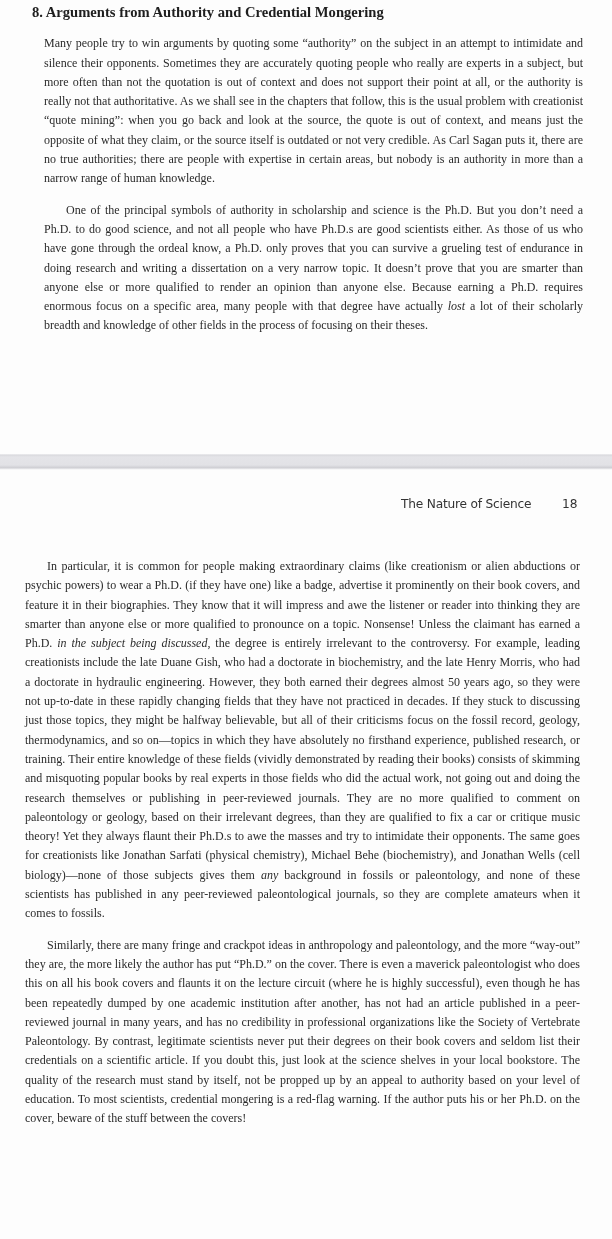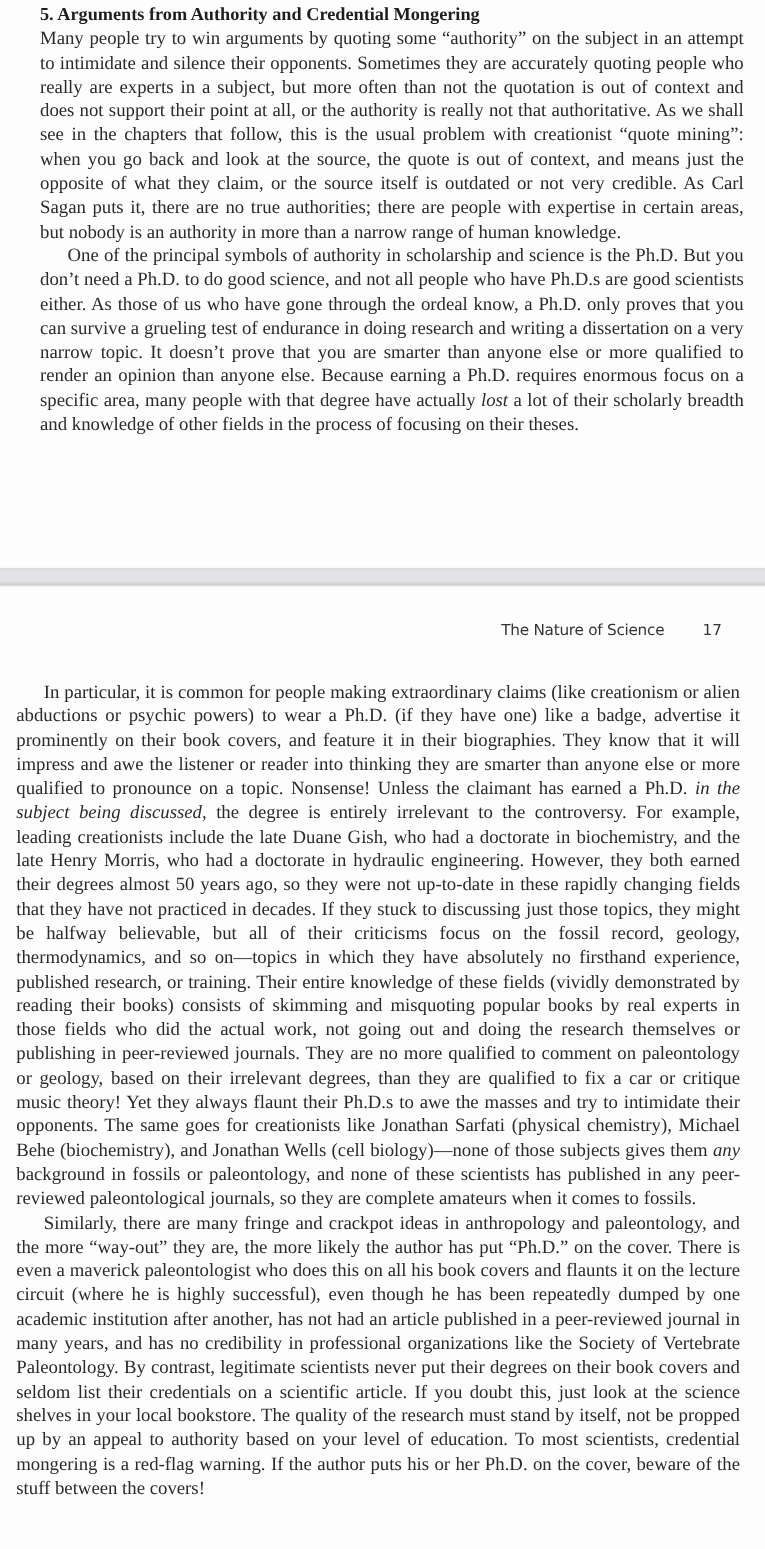--- a/index.html
+++ b/index.html
@@ -51,22 +51,22 @@
     width: 579px;
   }
   .heading {
     font-weight: bold;
     font-size: 14.6px;
     line-height: 19.3px;
     margin: 0;
     color: #1e1e1e;
   }
   p.para {
-    margin: 0;
-    font-size: 15px;
+    margin: 12px;
+    font-size: 12px;
     line-height: 19.3px;
     text-align: justify;
     hyphens: manual;
   }
   p.indent {
     text-indent: 22px;
   }
   .running-head {
     position: absolute;
     top: 27px;
@@ -84,28 +84,28 @@
     font-size: 12.2px;
     color: #333;
   }
   em { font-style: italic; }
 </style>
 </head>
 <body>
 
 <div class="page" id="page1">
   <div class="content1">
-    <h4 class="heading">5. Arguments from Authority and Credential Mongering</h4>
+    <h4 class="heading">8. Arguments from Authority and Credential Mongering</h4>
     <p class="para"><span>Many people try to win arguments by quoting some “authority” on the subject in an attempt to intimidate and silence their opponents. Sometimes they are accurately quoting people who really are experts in a subject, but more often than not the quotation is out of context and does not support their point at all, or the authority is really not that authoritative. As we shall see in the chapters that follow, this is the usual problem with creationist “quote min­ing”: when you go back and look at the source, the quote is out of context, and means just the opposite of what they claim, or the source itself is outdated or not very credible. As Carl Sagan puts it, there are no true authorities; there are people with expertise in certain areas, but nobody is an authority in more than a narrow range of human knowledge.</span></p>
     <p class="para indent"><span>One of the principal symbols of authority in scholarship and science is the Ph.D. But you don’t need a Ph.D. to do good science, and not all people who have Ph.D.s are good scientists either. As those of us who have gone through the ordeal know, a Ph.D. only proves that you can survive a grueling test of endurance in doing research and writing a dissertation on a very narrow topic. It doesn’t prove that you are smarter than anyone else or more qualified to render an opinion than anyone else. Because earning a Ph.D. requires enormous focus on a specific area, many people with that degree have actually </span><em>lost</em><span> a lot of their scholarly breadth and knowledge of other fields in the process of focusing on their theses.</span></p>
   </div>
 </div>
 
 <div class="separator"></div>
 
 <div class="page" id="page2">
   <span class="running-head">The Nature of Science</span>
-  <span class="page-number">17</span>
+  <span class="page-number">18</span>
   <div class="content2">
     <p class="para indent"><span>In particular, it is common for people making extraordinary claims (like creationism or alien abductions or psychic powers) to wear a Ph.D. (if they have one) like a badge, advertise it prominently on their book covers, and feature it in their biographies. They know that it will impress and awe the listener or reader into thinking they are smarter than anyone else or more qualified to pronounce on a topic. Nonsense! Unless the claimant has earned a Ph.D. </span><em>in the subject being discussed</em><span>, the degree is entirely irrelevant to the controversy. For example, leading creationists include the late Duane Gish, who had a doctorate in biochemistry, and the late Henry Morris, who had a doctorate in hydraulic engineering. However, they both earned their degrees almost 50 years ago, so they were not up-to-date in these rapidly chang­ing fields that they have not practiced in decades. If they stuck to discussing just those top­ics, they might be halfway believable, but all of their criticisms focus on the fossil record, geology, thermodynamics, and so on—topics in which they have absolutely no firsthand experience, published research, or training. Their entire knowledge of these fields (vividly demonstrated by reading their books) consists of skimming and misquoting popular books by real experts in those fields who did the actual work, not going out and doing the research themselves or publishing in peer-reviewed journals. They are no more qualified to comment on paleontology or geology, based on their irrelevant degrees, than they are qualified to fix a car or critique music theory! Yet they always flaunt their Ph.D.s to awe the masses and try to intimidate their opponents. The same goes for creationists like Jonathan Sarfati (physical chemistry), Michael Behe (biochemistry), and Jonathan Wells (cell biology)—none of those subjects gives them </span><em>any</em><span> background in fossils or paleontology, and none of these scientists has published in any peer-reviewed paleontological journals, so they are complete amateurs when it comes to fossils.</span></p>
     <p class="para indent"><span>Similarly, there are many fringe and crackpot ideas in anthropology and paleontology, and the more “way-out” they are, the more likely the author has put “Ph.D.” on the cover. There is even a maverick paleontologist who does this on all his book covers and flaunts it on the lecture circuit (where he is highly successful), even though he has been repeatedly dumped by one academic institution after another, has not had an article published in a peer-reviewed journal in many years, and has no credibility in professional organizations like the Society of Vertebrate Paleontology. By contrast, legitimate scientists never put their degrees on their book covers and seldom list their credentials on a scientific article. If you doubt this, just look at the science shelves in your local bookstore. The quality of the research must stand by itself, not be propped up by an appeal to authority based on your level of education. To most scientists, credential mongering is a red-flag warning. If the author puts his or her Ph.D. on the cover, beware of the stuff between the covers!</span></p>
   </div>
 </div>
 
 </body></html>

